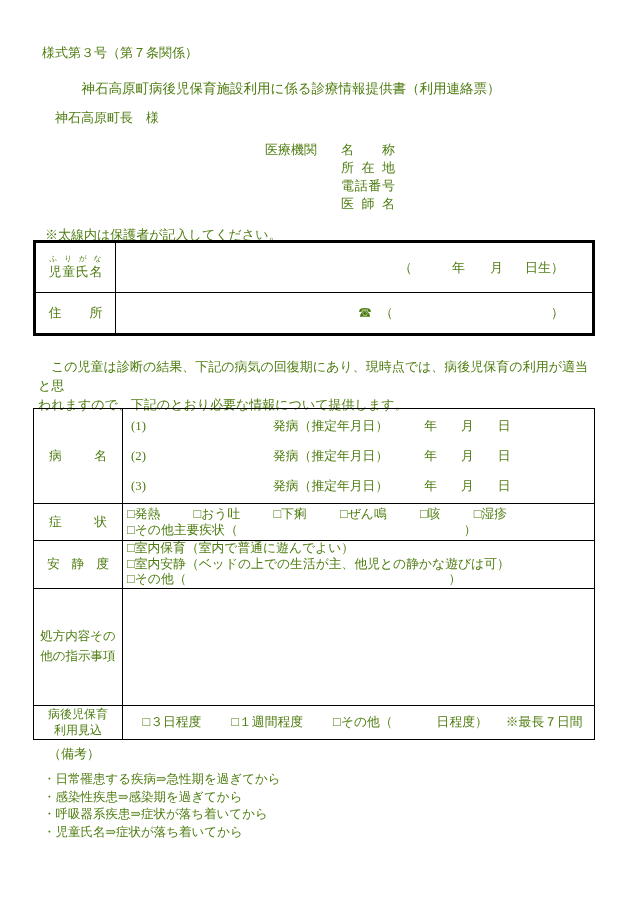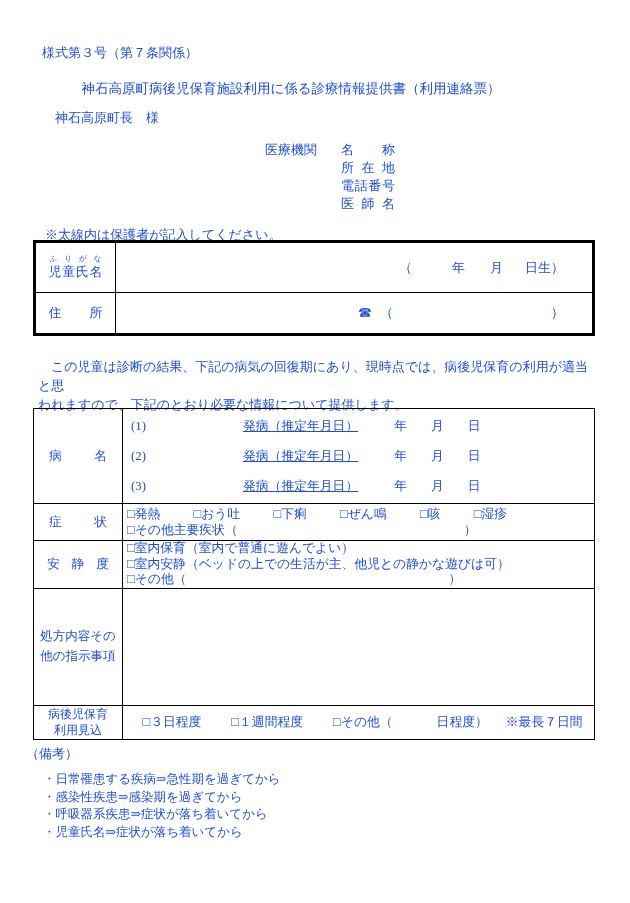--- a/index.html
+++ b/index.html
@@ -2,21 +2,21 @@
 <html lang="ja"><head>
 <meta charset="utf-8">
 <style>
   * { margin:0; padding:0; box-sizing:border-box; }
   html,body { background:#9a9a9a; }
   .page {
     position:relative;
     width:630px; height:903px;
     margin:0 auto;
     background:#ffffff;
-    color:#1d4ed8;
+    color:#4d7c0f;
     font-family:"Liberation Serif","DejaVu Serif",serif;
     font-size:13px;
     overflow:hidden;
   }
   .abs { position:absolute; }
 
   
   .form-number { left:42px; top:44px; }
   .doc-title { left:0; top:80px; width:582px; text-align:center; font-size:13.5px; }
   .addressee { left:55px; top:109px; }
@@ -63,21 +63,21 @@
   }
   .mt-label { border-right:1px solid #000; display:flex; flex-direction:column; align-items:center; justify-content:center;font-family:Liberation Mono, monospace; }
   .mt-bb { border-bottom:1px solid #000; }
   .jlabel { width:58px; text-align:justify; text-align-last:justify; }
   .jlabel3 { width:62px; text-align:justify; text-align-last:justify; }
   .mt-cell { display:flex; flex-direction:column; justify-content:center; }
 
   .disease-cell { padding:2px 0; }
   .disease-line { display:flex; align-items:center; height:31px; padding-left:8px; padding-right:30px; }
   .d-num { width:24px; }
-  .d-onset { margin-left:88px;text-decoration:underline; }
+  .d-onset { margin-left:118px; }
   .d-year { margin-left:36px; }
   .d-month { margin-left:24px; }
   .d-day { margin-left:24px; }
 
   .symptom-cell { padding-left:4px; line-height:16px; justify-content:center; }
   .symptom-line1 span { margin-right:30px; }
   .symptom-line1 span:last-child { margin-right:0; }
   .symptom-line2 { display:flex; }
   .symptom-line2 .sym-close { margin-left:226px; }
 
@@ -88,21 +88,21 @@
   .usage-cell { flex-direction:row; align-items:center; padding-left:8px; }
   .usage-cell .u2 { margin-left:30px; }
   .usage-cell .u3 { margin-left:30px; }
   .usage-cell .u4 { margin-left:44px; }
   .usage-cell .u5 { margin-left:18px; }
 
   .rx-label { font-size:12.5px; line-height:20px; text-align:left; }
   .usage-label { font-size:12px; line-height:16px; text-align:center; }
 
   
-  .remarks { left:26px; top:745px; }
+  .remarks { left:48px; top:745px; }
   .notes { left:43px; top:771px; display:flex; font-size:12.5px; }
   .notes-heading { margin-right:6px; white-space:nowrap; }
   .notes-items { line-height:17.5px; }
 </style>
 </head>
 <body>
 
 <div class="page">
 
   <div class="abs form-number">様式第３号（第７条関係）</div>

